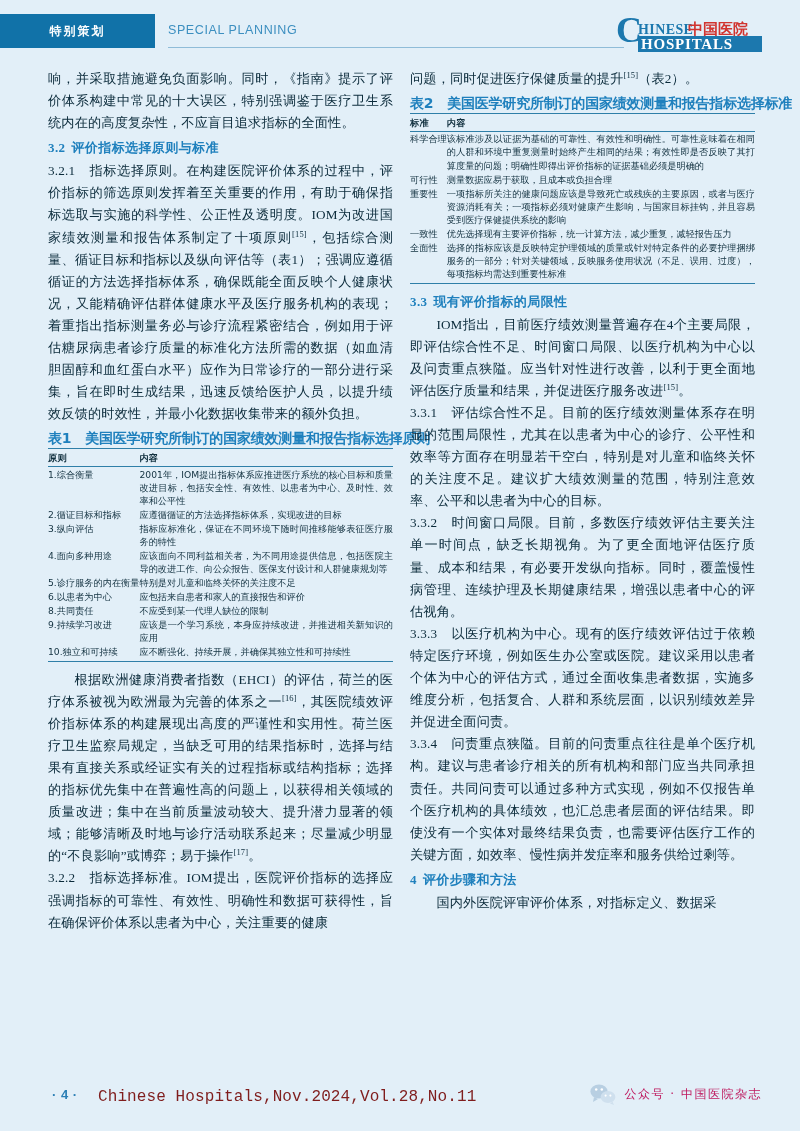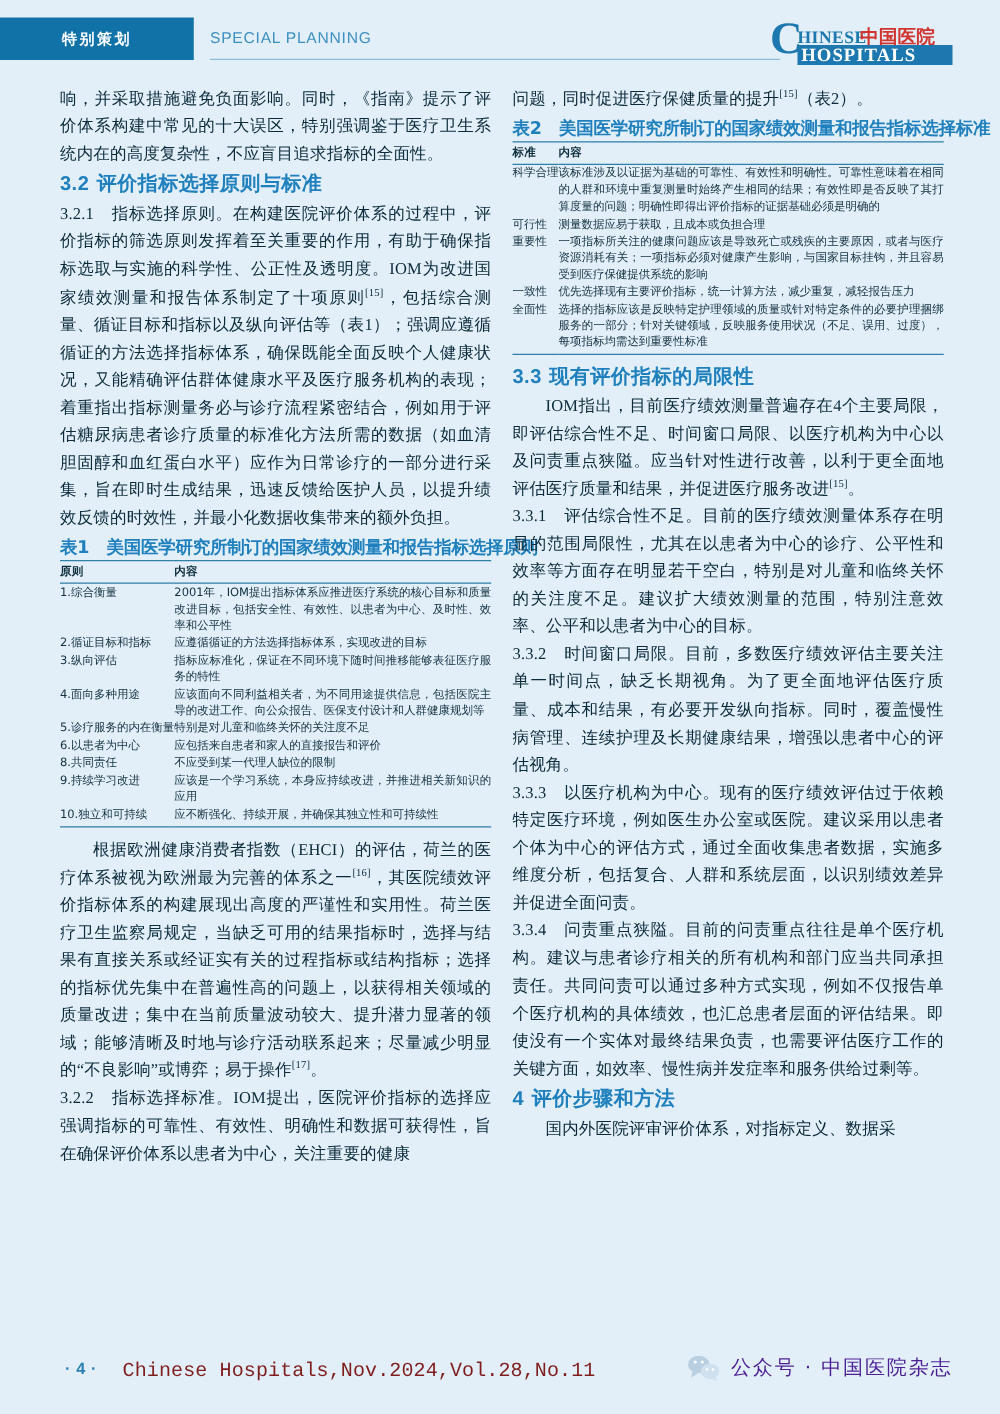--- a/index.html
+++ b/index.html
@@ -99,23 +99,23 @@
   sup {
     font-size: 8.5px;
     vertical-align: super;
     line-height: 0;
   }
 
   
   .sec-head {
     margin: 3px 0 1px 0;
     color: #1f80bd;
-    font-family: Liberation Sans, sans-serif;
-    font-weight: bold;
-    font-size: 16px;
+    font-family: Liberation Serif, serif;
+    font-weight: bold;
+    font-size: 13px;
     line-height: 22px;
     letter-spacing: 0.4px;
   }
   .sec-head .num { margin-right: 6px; }
 
   
   .tbl-wrap { margin: 6px 0 7px 0; }
   .tbl-cap {
     color: #1f80bd;
     font-family: "DejaVu Sans", sans-serif;
@@ -194,23 +194,23 @@
     right: 38px;
     top: 6px;
     display: flex;
     align-items: center;
     gap: 9px;
     color: #b8cfe2;
   }
   .wechat-icon { width: 26px; height: 22px; }
   .wechat-text {
     font-family: "DejaVu Sans", sans-serif;
-    font-size: 16px;
+    font-size: 12px;
     letter-spacing: 1.5px;
-    color: #4c1d95;
+    color: #be185d;
   }
 </style>
 </head>
 <body>
 
 <div class="page">
 
   <div class="header">
     <div class="header-tag">特别策划</div>
     <div class="header-en">SPECIAL PLANNING</div>

